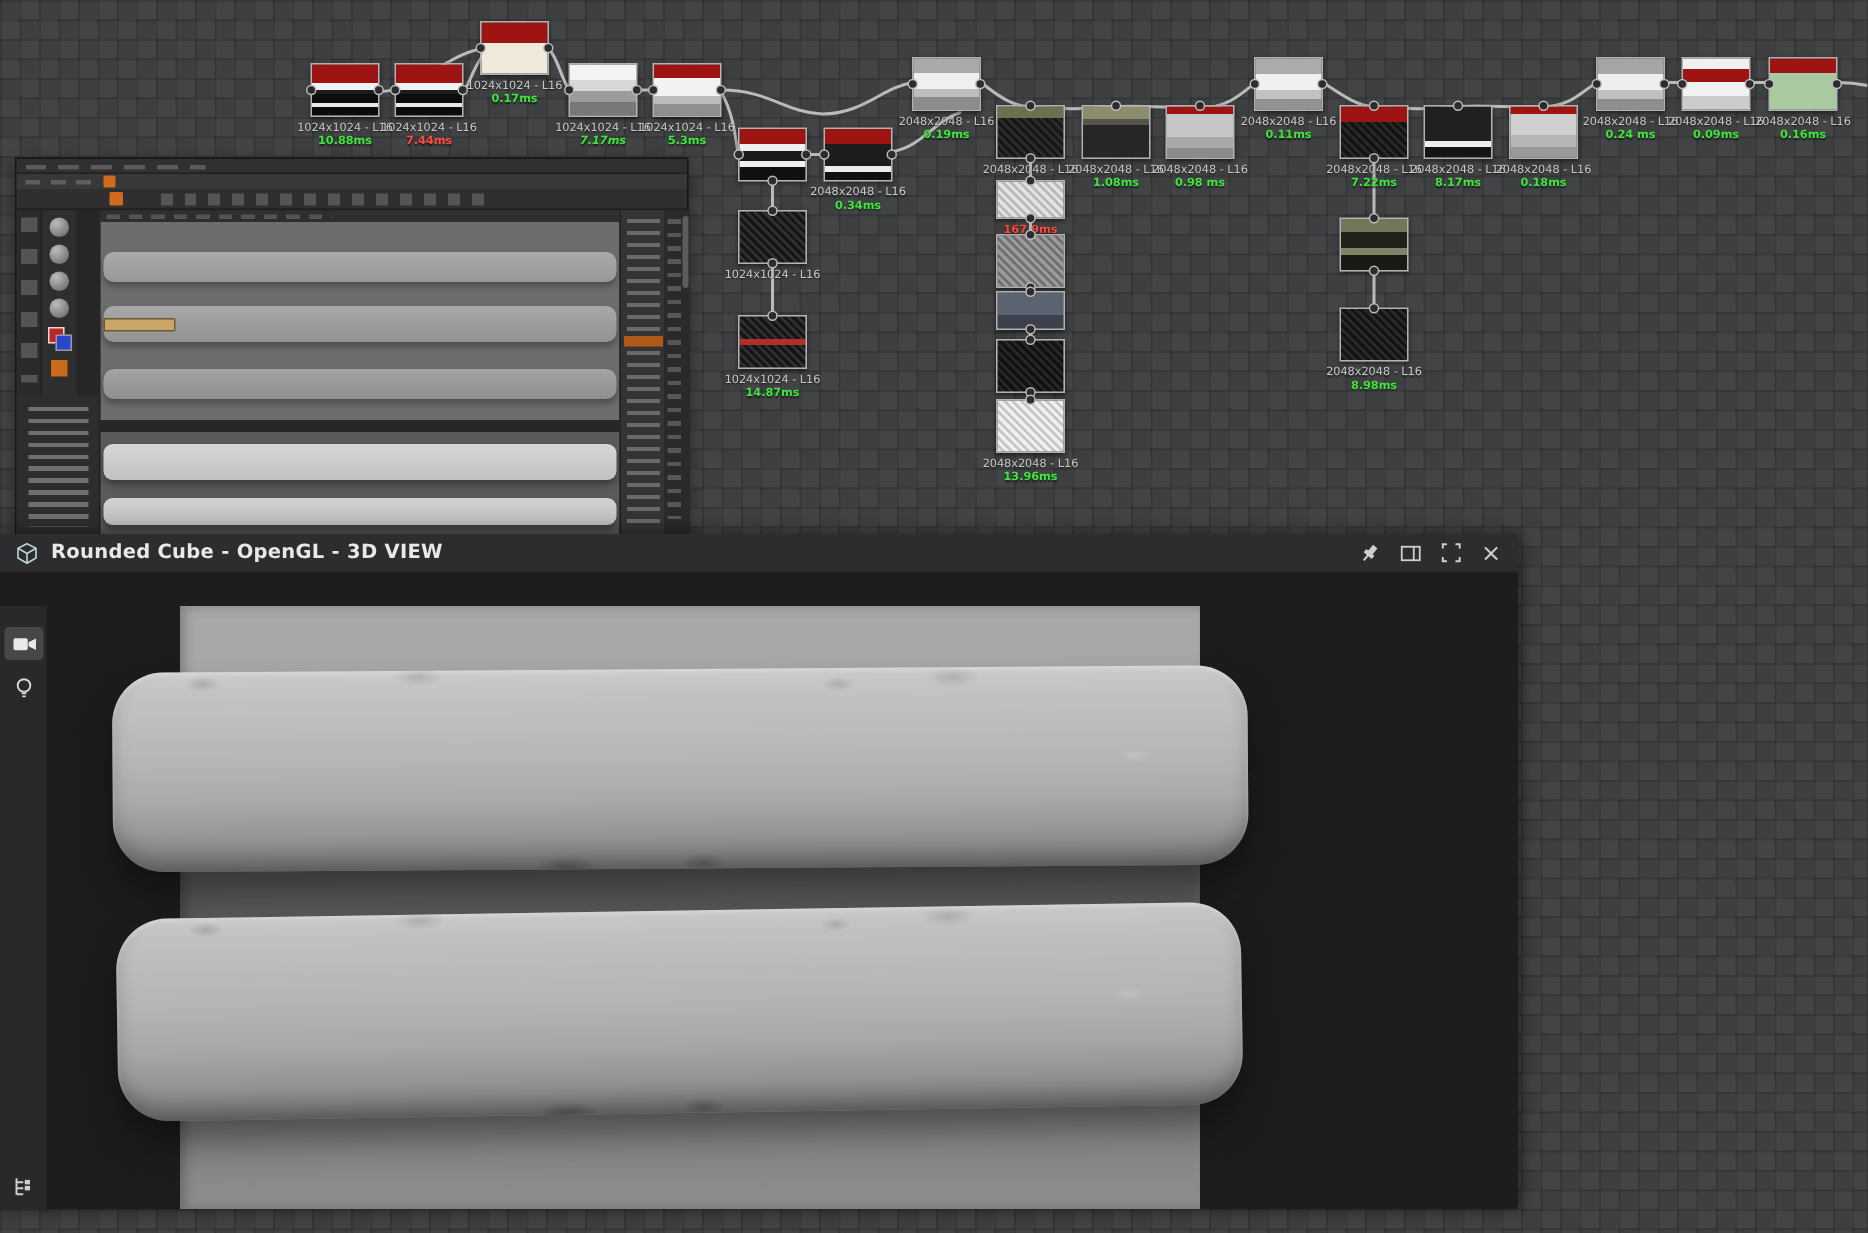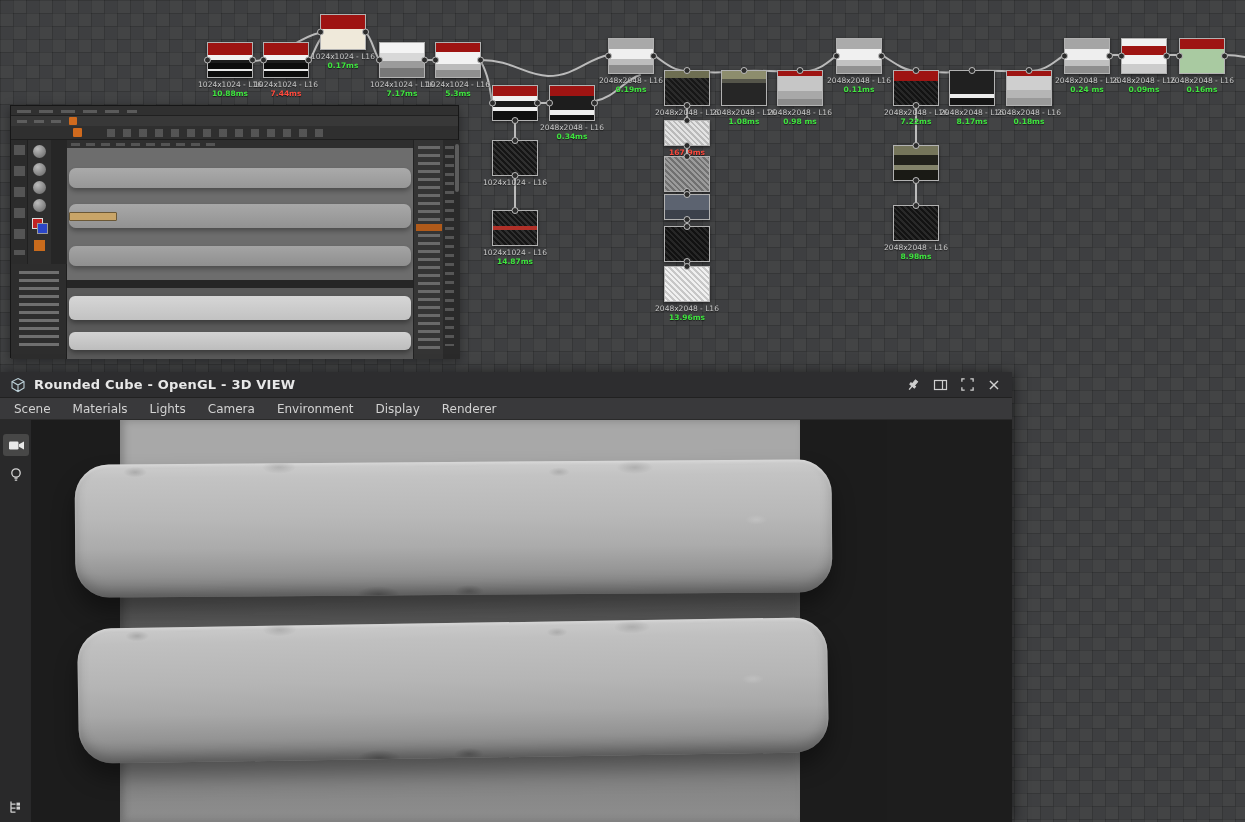--- a/index.html
+++ b/index.html
@@ -63,21 +63,21 @@
   .strip2.a{top:8px;height:24px;background:linear-gradient(180deg,#d6d6d6,#c2c2c2)}
   .strip2.b{top:44px;height:18px;background:linear-gradient(180deg,#d2d2d2,#bdbdbd)}
   .e-rp{position:absolute;left:402px;top:34px;width:30px;height:219px;background:#343434;border-left:1px solid #222;
     background-image:repeating-linear-gradient(180deg,rgba(150,150,150,.55) 0 3px,rgba(0,0,0,0) 3px 8px);background-size:22px 205px;background-position:4px 6px;background-repeat:no-repeat}
   .e-rp .hl{position:absolute;left:2px;top:84px;width:26px;height:7px;background:#b05a1a}
   .e-sc{position:absolute;left:432px;top:34px;width:17px;height:219px;background:#2a2a2a;
     background-image:repeating-linear-gradient(180deg,rgba(140,140,140,.45) 0 3px,rgba(0,0,0,0) 3px 9px);background-size:9px 200px;background-position:2px 6px;background-repeat:no-repeat}
   .e-sc i{position:absolute;right:1px;top:4px;width:4px;height:48px;background:#5c5c5c;border-radius:2px}
 
   
-  #viewer{position:absolute;left:0;top:372px;width:1012px;height:450px;z-index:10;background:#1d1d1d;box-shadow:2px 0 12px rgba(0,0,0,.5)}
+  #viewer{position:absolute;left:0;top:356px;width:1012px;height:450px;z-index:10;background:#1d1d1d;box-shadow:2px 0 12px rgba(0,0,0,.5)}
   .v-title{position:absolute;left:0;top:0;width:100%;height:26px;background:#2d2d2f;border-bottom:1px solid #212121;display:flex;align-items:center;padding:0 10px;gap:8px}
   .v-icon{display:flex;width:16px;height:16px}
   .v-text{color:#e8e8e8;font-size:13px;font-weight:bold;letter-spacing:.2px}
   .v-btns{margin-left:auto;display:flex;align-items:center;gap:11px}
   .v-btns>span{display:flex;align-items:center;justify-content:center;width:16px;height:16px;cursor:default}
   .v-close{color:#cfcfcf;font-size:16px;line-height:16px}
   .v-menu{position:absolute;left:0;top:26px;width:100%;height:22px;background:#39393b;border-bottom:1px solid #2a2a2a;display:flex;align-items:center;padding-left:3px}
   .menu-item{color:#d2d2d2;font-size:12px;padding:0 11px}
   .v-body{position:absolute;left:0;top:48px;width:100%;height:402px}
   .v-rail{position:absolute;left:0;top:0;width:32px;height:100%;background:#29292a;border-right:1px solid #1c1c1c}
@@ -153,21 +153,21 @@
         </div>
       <div class="size-label">1024x1024 - L16</div>
       <div class="time-label" style="color: rgb(63, 228, 63);">0.17ms</div>
     </div>
       <div class="node" style="left: 379px; top: 42px;">
       <div class="thumb" style="background: linear-gradient(rgb(244, 244, 244) 0px, rgb(244, 244, 244) 30%, rgb(216, 216, 216) 30%, rgb(216, 216, 216) 52%, rgb(155, 155, 155) 52%, rgb(155, 155, 155) 74%, rgb(120, 120, 120) 74%);">
           <span class="port l"></span>
           <span class="port r"></span>
         </div>
       <div class="size-label">1024x1024 - L16</div>
-      <div class="time-label" style="color: rgb(63, 228, 63);">7.17ms</div>
+      <div class="time-label" style="color: rgb(63, 228, 63); font-style: italic;">7.17ms</div>
     </div>
       <div class="node" style="left: 435px; top: 42px;">
       <div class="thumb" style="background: linear-gradient(rgb(158, 20, 18) 0px, rgb(158, 20, 18) 26%, rgb(242, 242, 242) 26%, rgb(242, 242, 242) 62%, rgb(187, 187, 187) 62%, rgb(187, 187, 187) 78%, rgb(143, 143, 143) 78%);">
           <span class="port l"></span>
           <span class="port r"></span>
         </div>
       <div class="size-label">1024x1024 - L16</div>
       <div class="time-label" style="color: rgb(63, 228, 63);">5.3ms</div>
     </div>
       <div class="node" style="left: 608px; top: 38px;">
@@ -410,29 +410,20 @@
             </svg>
         </span>
         <span>
           <svg width="15" height="15" viewBox="0 0 16 16">
               <path d="M2 5 V2 h3 M11 2 h3 v3 M14 11 v3 h-3 M5 14 H2 v-3" stroke="#cfcfcf" fill="none" stroke-width="1.4"></path>
             </svg>
         </span>
         <span class="v-close">×</span>
       </span>
     </div>
-    <div class="v-menu">
-        <span class="menu-item">Scene</span>
-        <span class="menu-item">Materials</span>
-        <span class="menu-item">Lights</span>
-        <span class="menu-item">Camera</span>
-        <span class="menu-item">Environment</span>
-        <span class="menu-item">Display</span>
-        <span class="menu-item">Renderer</span>
-      </div>
     <div class="v-body">
       <div class="v-rail">
         <div class="rail-btn">
           <svg width="17" height="13" viewBox="0 0 17 13">
               <rect x="1" y="2.5" width="9.5" height="8" rx="1.2" fill="#e9e9e9"></rect>
               <path d="M11 5.2 L16 2.6 V10.4 L11 7.8 Z" fill="#e9e9e9"></path>
             </svg>
         </div>
         <div class="rail-ic">
           <svg width="14" height="17" viewBox="0 0 14 17">

